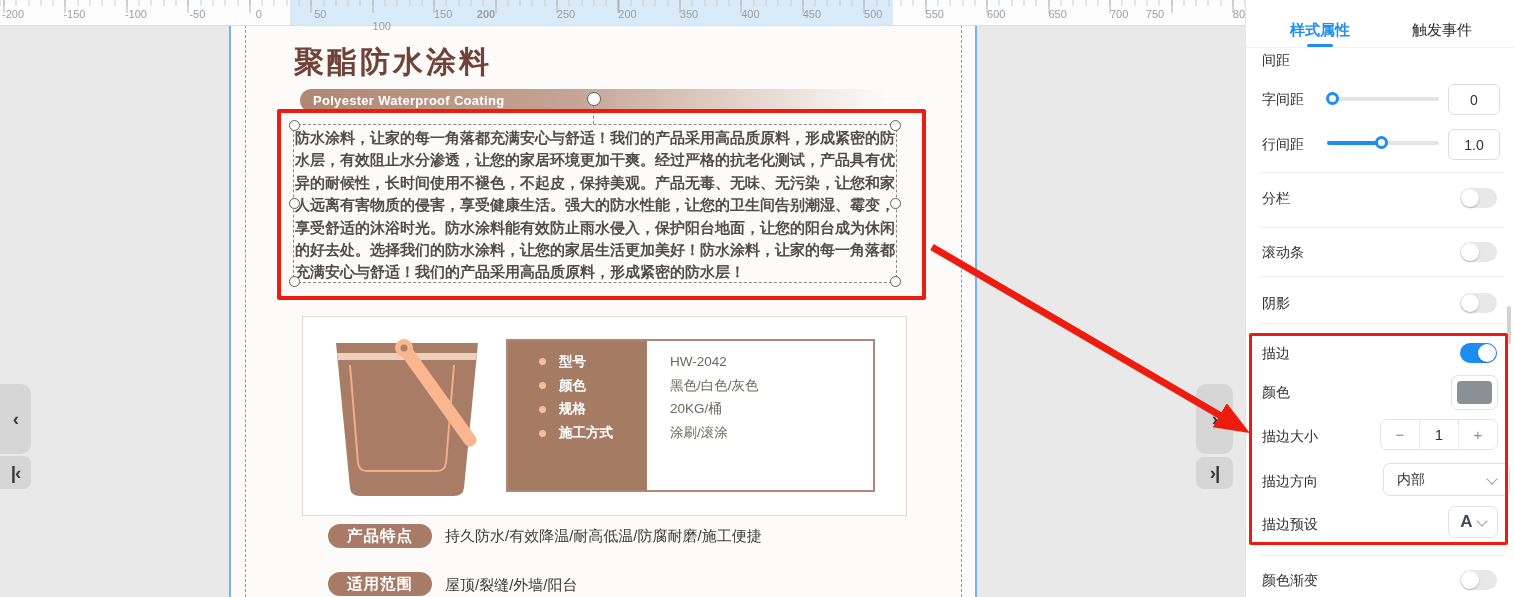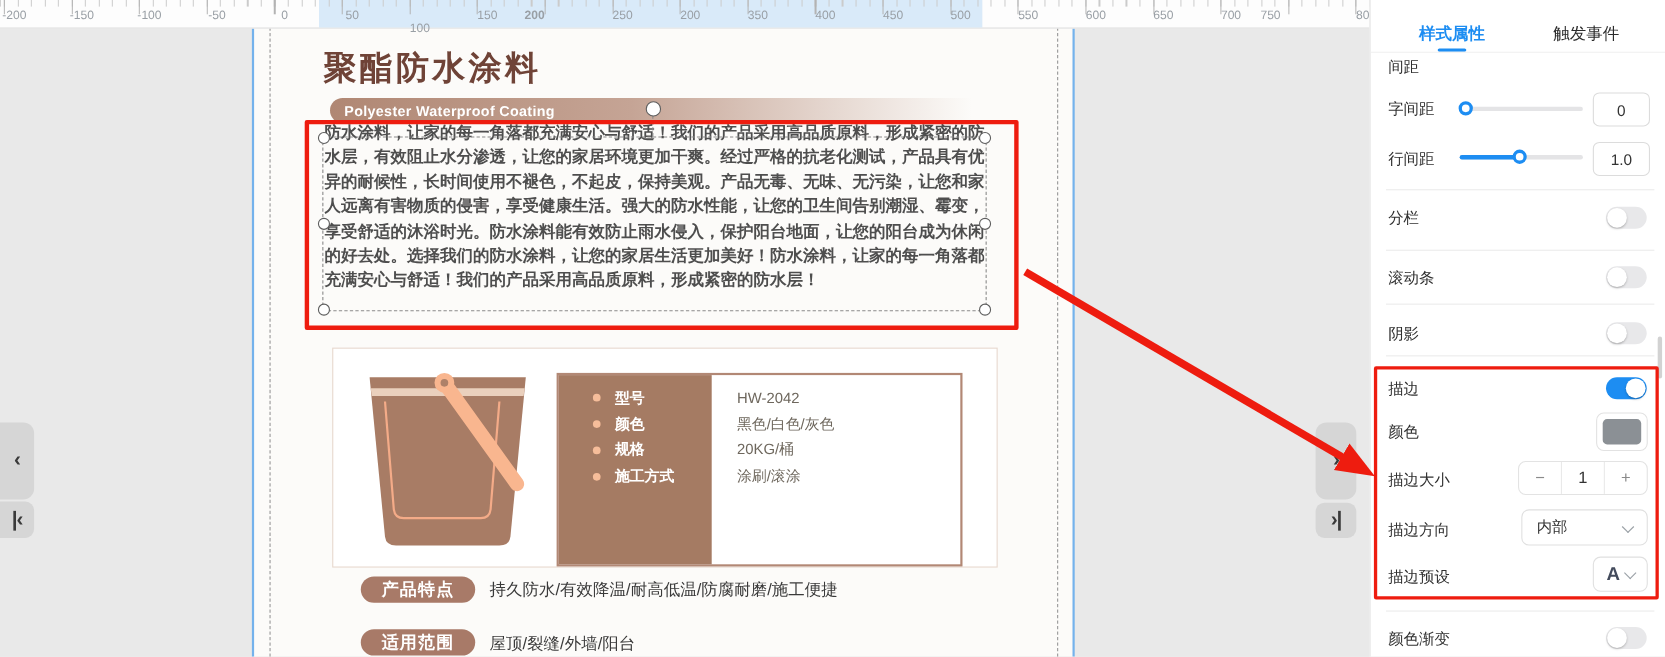--- a/index.html
+++ b/index.html
@@ -19,33 +19,33 @@
   #workarea{position:absolute;left:0;top:25px;width:1245px;height:572px;background:#e9e9e9;}
   #page{position:absolute;left:230px;top:0;width:746px;height:572px;background:#fcfbf9;}
   .guide-blue{position:absolute;top:0;bottom:0;width:2px;background:#74b2ec;z-index:4;}
   .guide-dash{position:absolute;top:0;bottom:0;width:0;border-left:1px dashed #979797;z-index:4;}
 
   #doc-title{position:absolute;left:294px;top:42px;font-size:30px;font-weight:700;letter-spacing:3px;color:#6f4337;z-index:2;}
   #banner{position:absolute;left:300px;top:89px;width:608px;height:23px;border-radius:12px 0 0 12px;
      background:linear-gradient(to right,#b08773 0%,#c5a495 45%,rgba(240,234,229,0) 96%);z-index:2;display:flex;align-items:center;}
   #banner span{color:#fff;font-weight:700;font-size:13px;padding-left:13px;letter-spacing:.3px;}
 
-  #body-text{position:absolute;left:295px;top:110px;width:600px;height:154px;overflow:hidden;
+  #body-text{position:absolute;left:295px;top:127px;width:600px;height:154px;overflow:hidden;
      font-size:15px;line-height:22.4px;font-weight:600;color:#4e4e4e;text-align:justify;z-index:2;}
 
   
   #sel-rect{position:absolute;left:293px;top:124px;width:602px;height:157px;border:1px dashed #8a8a8a;z-index:6;}
   .handle{position:absolute;width:9px;height:9px;border-radius:50%;background:#fff;border:1.5px solid #5d5d5d;z-index:7;}
   #rot-line{position:absolute;left:593px;top:105px;height:19px;border-left:1px dashed #8a8a8a;z-index:6;}
   #rot-handle{position:absolute;left:587px;top:92px;width:12px;height:12px;border-radius:50%;background:#fff;border:1.5px solid #5d5d5d;z-index:7;}
 
   
   #card{position:absolute;left:302px;top:316px;width:603px;height:198px;background:#fff;border:1px solid #e7d7cd;z-index:2;}
   #bucket{position:absolute;left:322px;top:338px;z-index:3;}
-  #spec-table{position:absolute;left:506px;top:339px;width:369px;height:176px;border:2px solid #b28875;box-sizing:border-box;background:#fff;z-index:3;}
+  #spec-table{position:absolute;left:506px;top:339px;width:369px;height:153px;border:2px solid #b28875;box-sizing:border-box;background:#fff;z-index:3;}
   #spec-col{position:absolute;left:0;top:0;bottom:0;width:139px;background:#a57b63;}
   #spec-rows{position:absolute;left:0;top:0;right:0;padding-top:9px;}
   .spec-row{display:flex;align-items:center;height:23.8px;position:relative;}
   .spec-l{width:139px;box-sizing:border-box;padding-left:31px;display:flex;align-items:center;gap:13px;flex:none;}
   .spec-bullet{width:7px;height:7px;border-radius:50%;background:#f6bd9a;flex:none;}
   .spec-label{color:#fff;font-weight:700;font-size:13.5px;white-space:nowrap;}
   .spec-v{padding-left:23px;color:#6e675d;font-size:13.5px;white-space:nowrap;}
 
   .pill{position:absolute;left:328px;width:104px;height:24px;background:#a87a68;border-radius:13px;
      display:flex;align-items:center;justify-content:center;color:#fff;font-weight:700;font-size:15.5px;letter-spacing:1px;z-index:2;}
@@ -85,21 +85,21 @@
   .toggle.on{background:#1d8df2;}
   .toggle.on .knob{left:18px;}
 
   #swatch{position:absolute;left:205px;top:375px;width:45px;height:33px;border:1px solid #e2e2e2;border-radius:7px;background:#fff;cursor:pointer;}
   #swatch .inner{position:absolute;inset:5px;border-radius:4px;background:#8b9095;}
 
   #stepper{position:absolute;left:134px;top:419px;width:118px;height:31px;border:1px solid #e3e3e3;border-radius:7px;box-sizing:border-box;display:flex;background:#fff;}
   #stepper .cell{flex:1;display:flex;align-items:center;justify-content:center;font-size:15px;color:#8a8a8a;cursor:pointer;}
   #stepper .cell.val{border-left:1px solid #e9e9e9;border-right:1px solid #e9e9e9;color:#333;cursor:default;}
 
-  #dir-select{position:absolute;left:137px;top:463px;width:115px;height:33px;border:1px solid #e0e0e0;border-radius:7px;box-sizing:border-box;background:#fff;
+  #dir-select{position:absolute;left:137px;top:463px;width:127px;height:33px;border:1px solid #e0e0e0;border-radius:7px;box-sizing:border-box;background:#fff;
      display:flex;align-items:center;cursor:pointer;}
   #dir-select .txt{padding-left:13px;color:#333;}
   .chev{width:7px;height:7px;border-right:1.6px solid #9aa0a6;border-bottom:1.6px solid #9aa0a6;transform:rotate(45deg);margin-top:-3px;}
   #dir-select .chev{position:absolute;right:13px;top:14px;}
 
   #preset-box{position:absolute;left:202px;top:506px;width:50px;height:32px;border:1px solid #e0e0e0;border-radius:7px;box-sizing:border-box;background:#fff;
      display:flex;align-items:center;justify-content:center;gap:5px;cursor:pointer;}
   #preset-box .glyph{font-weight:700;font-size:17px;color:#434b5c;}
 
   #panel-scroll{position:absolute;left:1507px;top:306px;width:4px;height:38px;border-radius:2px;background:#d2d2d2;z-index:35;}

